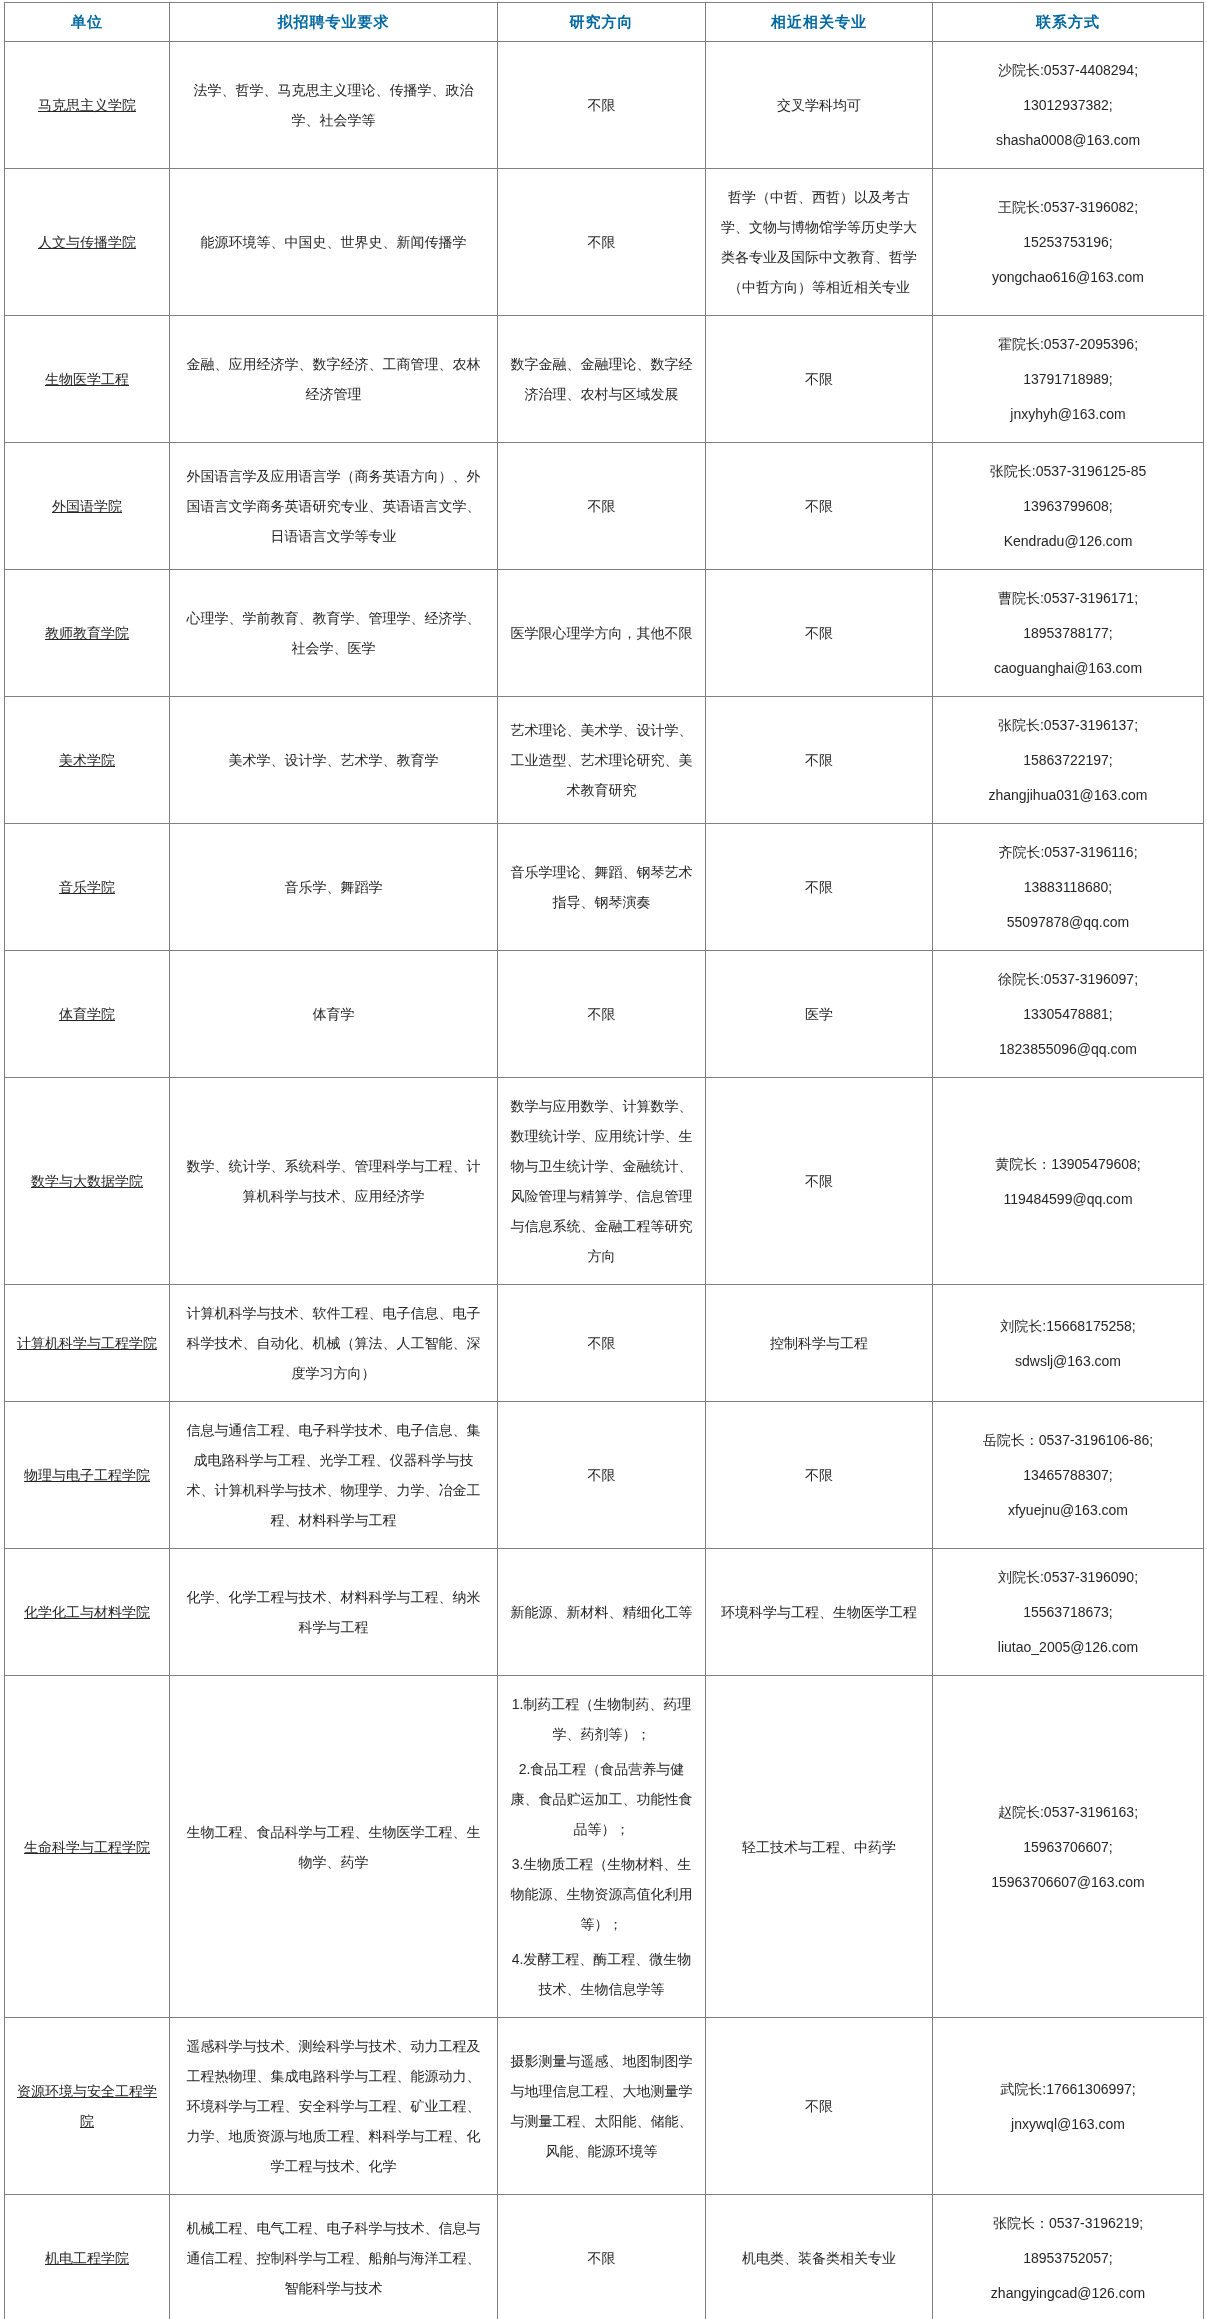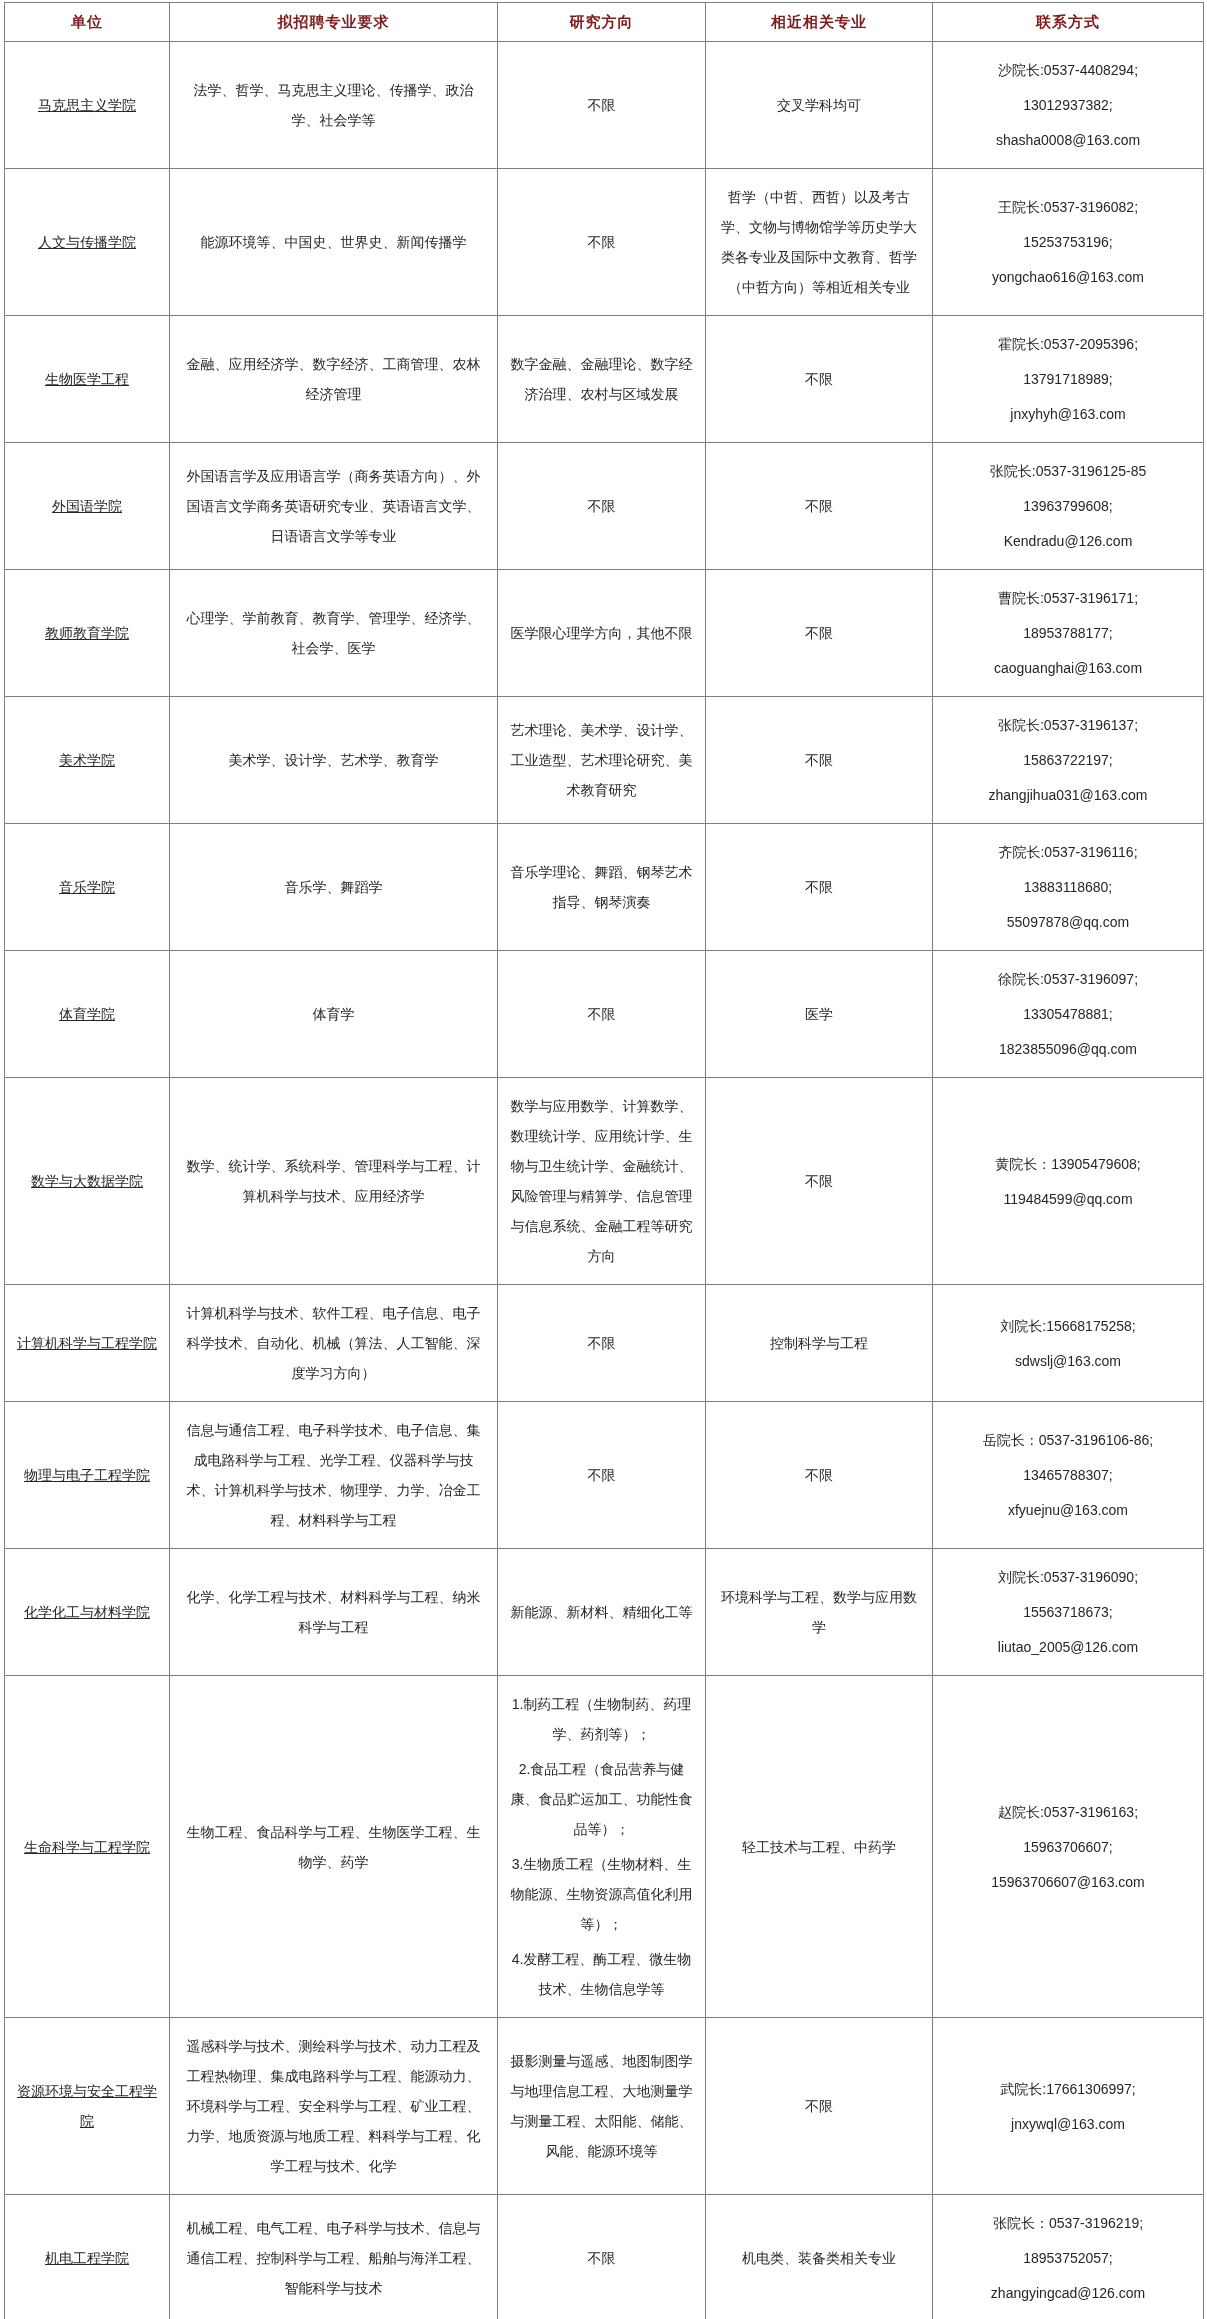--- a/index.html
+++ b/index.html
@@ -23,21 +23,21 @@
   table.recruit th, table.recruit td {
     border: 1px solid #7f7f7f;
     text-align: center;
     vertical-align: middle;
     word-break: break-all;
     overflow-wrap: anywhere;
   }
   table.recruit th {
     font-size: 15px;
     font-weight: bold;
-    color: #7f1d1d;
+    color: #0369a1;
     height: 38px;
     padding: 0 4px;
     letter-spacing: 1px;
   }
   table.recruit td {
     font-size: 14px;
     color: #262626;
     padding: 13px 10px;
     line-height: 30px;
   }
@@ -279,21 +279,21 @@
           <td class="col-unit">
             <div class="para">化学化工与材料学院</div>
           </td>
           <td class="col-majors">
             <div class="para">化学、化学工程与技术、材料科学与工程、纳米科学与工程</div>
           </td>
           <td class="col-directions">
             <div class="para">新能源、新材料、精细化工等</div>
           </td>
           <td class="col-related">
-            <div class="para">环境科学与工程、数学与应用数学</div>
+            <div class="para">环境科学与工程、生物医学工程</div>
           </td>
           <td class="col-contact">
             <div class="para">刘院长:0537-3196090;</div>
             <div class="para">15563718673;</div>
             <div class="para">liutao_2005@126.com</div>
           </td>
         </tr>
         <tr>
           <td class="col-unit">
             <div class="para">生命科学与工程学院</div>

